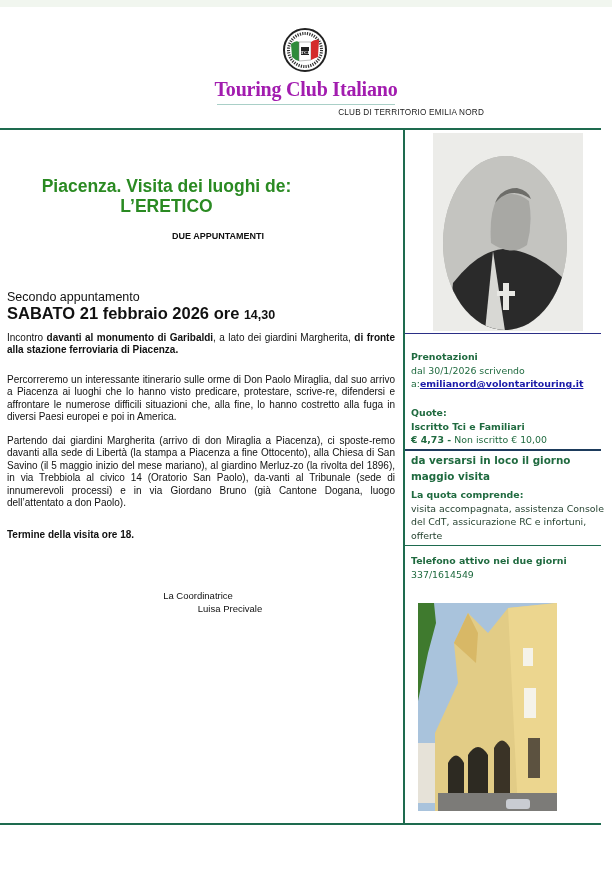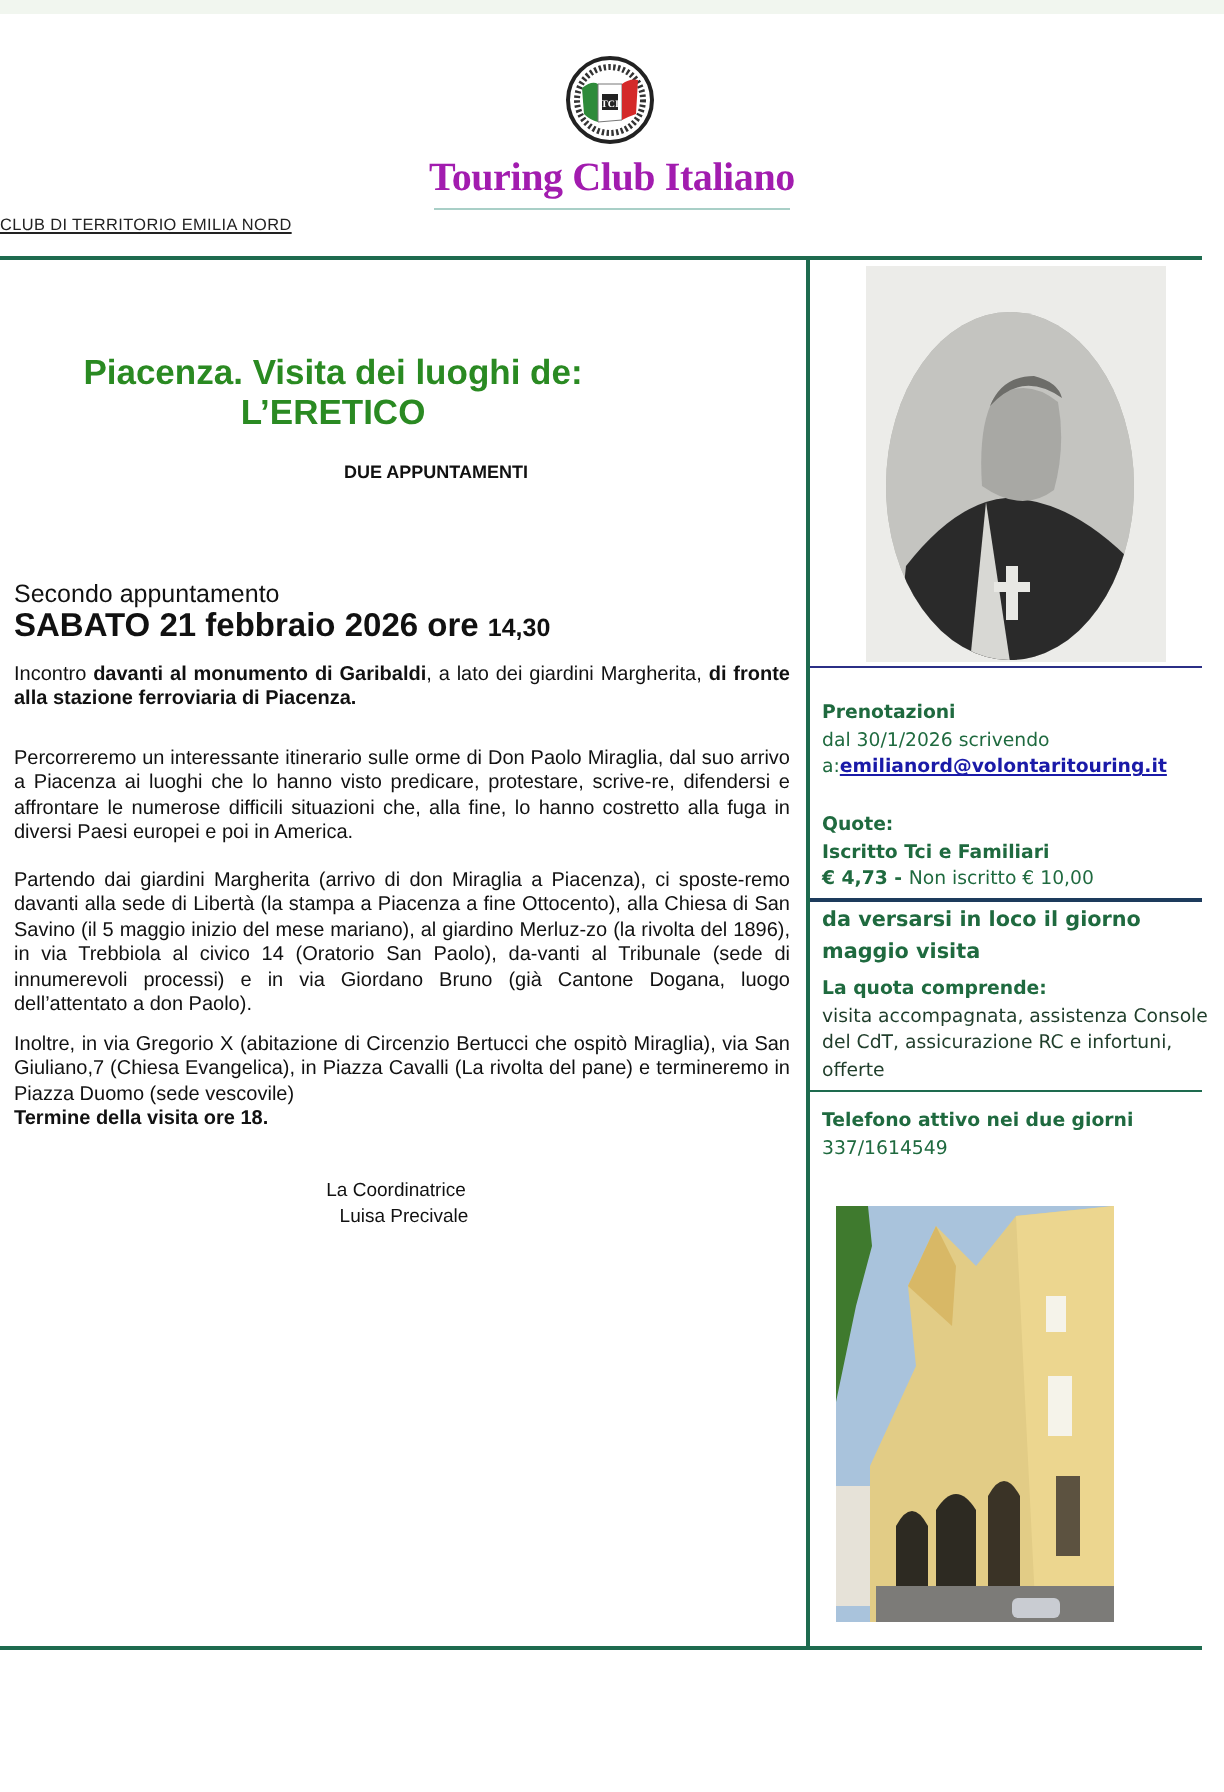--- a/index.html
+++ b/index.html
@@ -9,43 +9,43 @@
     font-family: "Liberation Sans", sans-serif;
     color: #111;
   }
   .topbar { position: absolute; left: 0; top: 0; width: 612px; height: 7px; background: #f1f6ef; }
 
   
   .logo { position: absolute; left: 282px; top: 27px; width: 46px; height: 46px; }
   .brand { position: absolute; left: 0; top: 78px; width: 612px; text-align: center;
     font-family: "Liberation Serif", serif; font-weight: bold; font-size: 20px; color: #a21caf; letter-spacing: -0.2px; }
   .brand-rule { position: absolute; left: 217px; top: 104px; width: 178px; height: 1px; background: #a9cfc7; }
-  .brand-sub { position: absolute; left: 0; top: 108px; width: 484px; text-align: left;
-    font-size: 8.2px; color: #222; letter-spacing: 0.2px; text-decoration: underline; }
+  .brand-sub { position: absolute; left: 0; top: 108px; width: 484px; text-align: right;
+    font-size: 8.2px; color: #222; letter-spacing: 0.2px; }
 
   
   .hline { position: absolute; background: #1e6b4f; }
   .vline { position: absolute; background: #1e6b4f; }
 
   
   .title { position: absolute; left: 0; top: 176px; width: 333px; text-align: center;
     color: #2a8a22; font-weight: bold; font-size: 17.5px; line-height: 20px; }
   .subtitle { position: absolute; left: 0; top: 231px; width: 436px; text-align: center;
     font-weight: bold; font-size: 9px; }
   .sec-head { position: absolute; left: 7px; top: 290px; font-weight: normal; font-size: 12.5px; }
   .date-line { position: absolute; left: 7px; top: 304px; font-weight: bold; font-size: 16.5px; }
   .date-line .small { font-size: 12.5px; }
   .para { position: absolute; left: 7px; width: 388px; font-size: 10px; line-height: 12.4px; text-align: justify; }
   .p0 { top: 319px; margin-top: 13px; }
   .p1 { top: 374px; }
   .p2 { top: 435px; }
   .p3 { top: 517px; }
   .sign { position: absolute; left: 0; width: 404px; font-size: 9.5px; text-align: center; }
   .sign1 { top: 590px; left: -4px; }
-  .sign2 { top: 603px; }
+  .sign2 { top: 603px; padding-left: 28px; }
 
   
   .portrait { position: absolute; left: 433px; top: 133px; width: 150px; height: 198px; background: #e9e9e6; overflow: hidden; }
   .church { position: absolute; left: 418px; top: 603px; width: 139px; height: 208px; overflow: hidden; }
   .rblock { position: absolute; left: 411px; width: 196px; font-family: "DejaVu Sans", sans-serif; font-size: 9.4px; line-height: 13.6px; color: #1f6a3f; }
   .rb { font-weight: bold; }
   .email { color: #1a1aa8; font-weight: bold; text-decoration: underline; }
   .dark { color: #1f3d2a; }
   .r-pren { top: 350px; }
   .r-quote { top: 406px; }
@@ -85,21 +85,21 @@
 </div>
 <div class="subtitle">DUE APPUNTAMENTI</div>
 
 <div class="sec-head">Secondo appuntamento</div>
 <div class="date-line"><span>SABATO 21 febbraio 2026 ore </span><span class="small">14,30</span></div>
 
 <div class="para p0"><span>Incontro </span><b>davanti al monumento di Garibaldi</b><span>, a lato dei giardini Margherita, </span><b>di fronte alla stazione ferroviaria di Piacenza.</b></div>
 
 <div class="para p1">Percorreremo un interessante itinerario sulle orme di Don Paolo Miraglia, dal suo arrivo a Piacenza ai luoghi che lo hanno visto predicare, protestare, scrive-re, difendersi e affrontare le numerose difficili situazioni che, alla fine, lo hanno costretto alla fuga in diversi Paesi europei e poi in America.</div>
 <div class="para p2">Partendo dai giardini Margherita (arrivo di don Miraglia a Piacenza), ci sposte-remo davanti alla sede di Libertà (la stampa a Piacenza a fine Ottocento), alla Chiesa di San Savino (il 5 maggio inizio del mese mariano), al giardino Merluz-zo (la rivolta del 1896), in via Trebbiola al civico 14 (Oratorio San Paolo), da-vanti al Tribunale (sede di innumerevoli processi) e in via Giordano Bruno (già Cantone Dogana, luogo dell’attentato a don Paolo).</div>
-<div class="para p3"><span>Inoltre, in via Gregorio X (abitazione di Circenzio Bertucci che ospitò Miraglia), via San Giuliano,7 (Chiesa Evangelica), in Piazza Cavalli (La rivolta del pane) e termineremo in Piazza Duomo (sede vescovile)</span><br><b>Termine della visita ore 18.</b></div>
+<div class="para p3"><br><b>Termine della visita ore 18.</b></div>
 
 <div class="sign sign1">La Coordinatrice</div>
 <div class="sign sign2">Luisa Precivale</div>
 
 <div class="portrait">
   <svg width="150" height="198" viewBox="0 0 150 198">
     <rect width="150" height="198" fill="#ecece9"></rect>
     <defs>
       <clipPath id="ov">
           <ellipse cx="72" cy="110" rx="62" ry="87"></ellipse>

